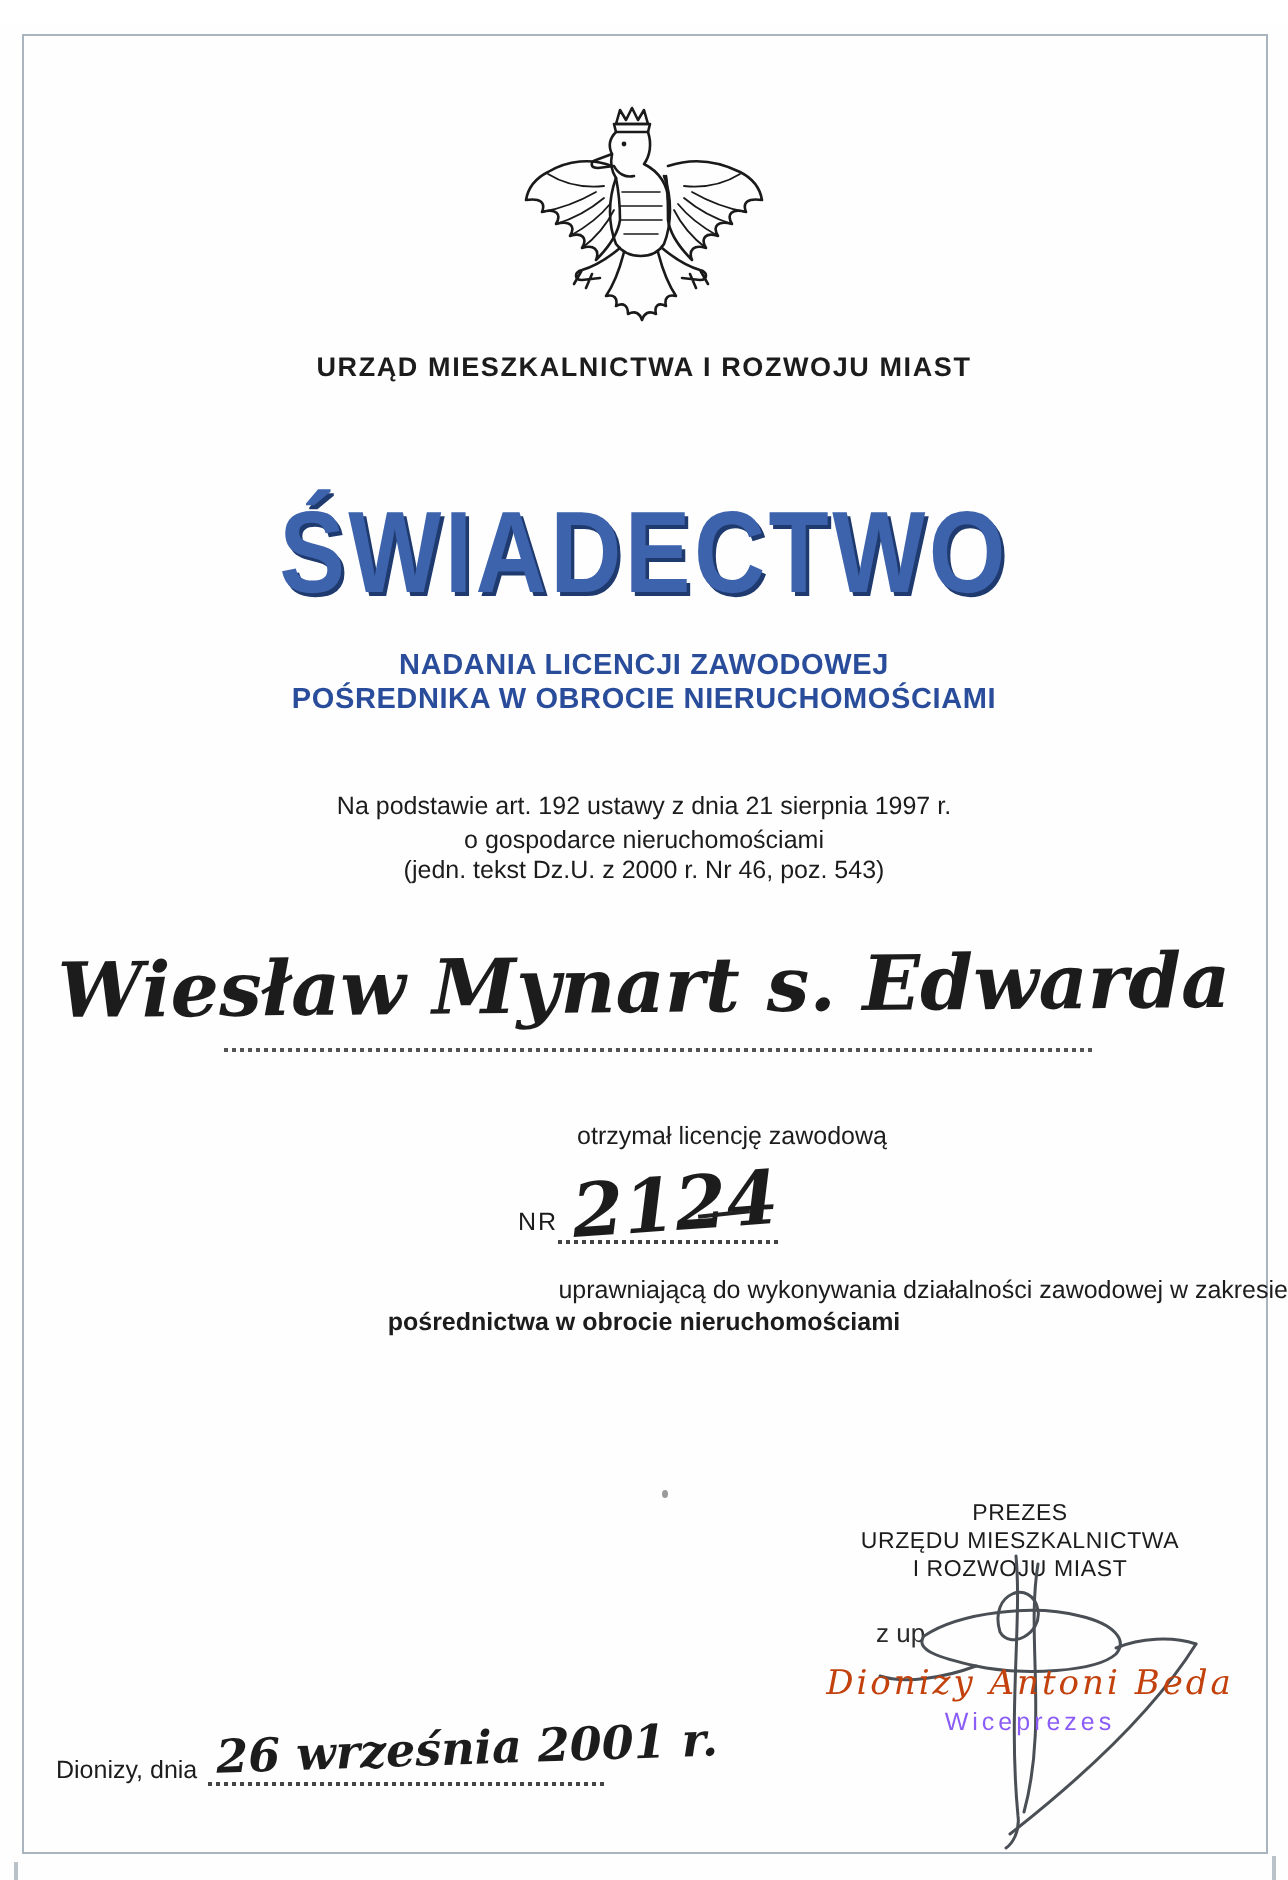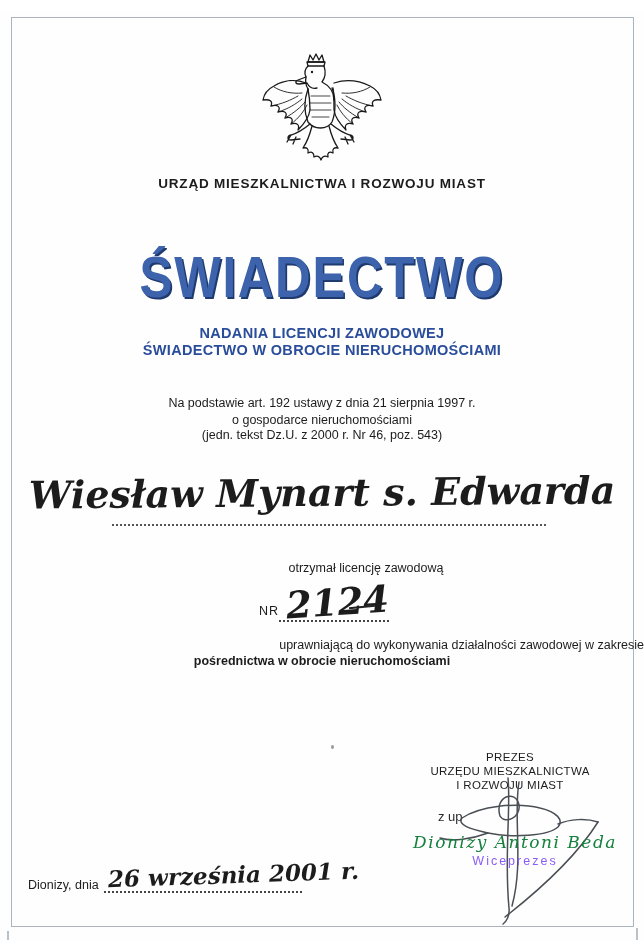--- a/index.html
+++ b/index.html
@@ -35,21 +35,21 @@
   .nr-cross{left:349px;top:594px;width:26px;height:2px;background:#222;transform:rotate(-6deg);}
 
   .a1{top:626px;font-size:12.5px;text-align:right;}
   .a2{top:642px;font-size:12.5px;font-weight:bold;}
 
   .office{left:400px;top:738px;width:220px;text-align:center;font-size:11.5px;
           line-height:14px;letter-spacing:0.3px;}
   .zup{left:438px;top:797px;font-size:13px;color:#2b2b2b;}
   .signature-svg{left:412px;top:764px;width:220px;height:150px;}
   .signer{left:400px;top:820px;width:230px;text-align:center;font-size:17px;
-          letter-spacing:1.5px;color:#15803d;white-space:nowrap;}
+          letter-spacing:1.5px;color:#c2410c;white-space:nowrap;}
   .signer-title{left:400px;top:842px;width:230px;text-align:center;font-size:12.5px;
           letter-spacing:2px;color:#8b5cf6;}
 
   .date-label{left:28px;top:866px;font-size:12.5px;}
   .date-dots{left:104px;top:863px;width:198px;height:16px;border-bottom:2px dotted #444;}
   .date-value{left:108px;top:849px;font-size:23px;font-weight:bold;transform:rotate(-2deg);white-space:nowrap;}
 
   .artifact{background:#b9c2c9;}
   .art-left{left:7px;top:919px;width:2px;height:21px;}
   .art-right{left:636px;top:916px;width:2px;height:24px;}
@@ -88,21 +88,21 @@
 
       <path d="M54,74 C52,82 49,90 45,96 C49,95 51,97 50,101 C54,99 56,101 56,105 C60,103 62,105 63,108 C64,105 66,103 70,105 C69,101 71,99 75,101 C74,97 76,95 80,96 C76,90 73,82 71,74"></path>
     </g>
   </svg>
 
   <div class="abs ctr issuer">URZĄD MIESZKALNICTWA I ROZWOJU MIAST</div>
 
   <div class="abs ctr title">ŚWIADECTWO</div>
 
   <div class="abs ctr subtitle s1">NADANIA LICENCJI ZAWODOWEJ</div>
-  <div class="abs ctr subtitle s2">ŚWIADECTWO W OBROCIE NIERUCHOMOŚCIAMI</div>
+  <div class="abs ctr subtitle s2">POŚREDNIKA W OBROCIE NIERUCHOMOŚCIAMI</div>
 
   <div class="abs ctr legal l1">Na podstawie art. 192 ustawy z dnia 21 sierpnia 1997 r.</div>
   <div class="abs ctr legal l2">o gospodarce nieruchomościami</div>
   <div class="abs ctr legal l3">(jedn. tekst Dz.U. z 2000 r. Nr 46, poz. 543)</div>
 
   <div class="abs name-line"></div>
   <div class="abs ctr name script">Wiesław Mynart s. Edwarda</div>
 
   <div class="abs ctr received">otrzymał licencję zawodową</div>
 

